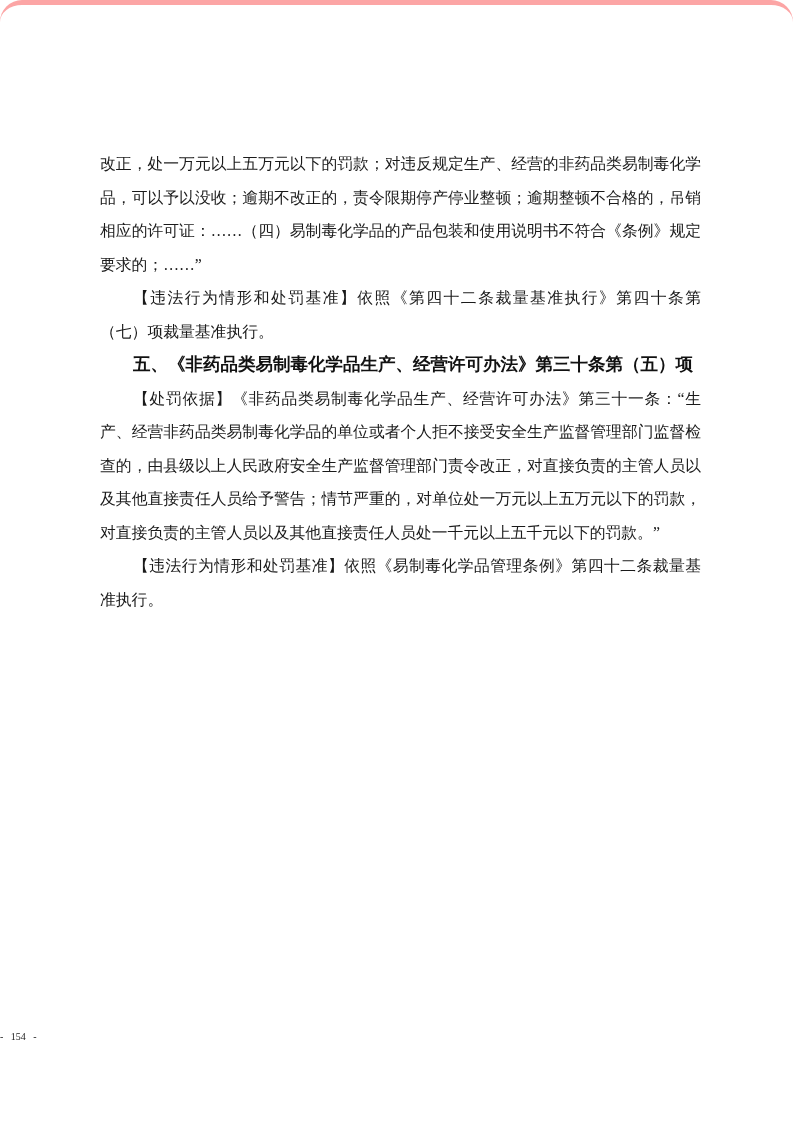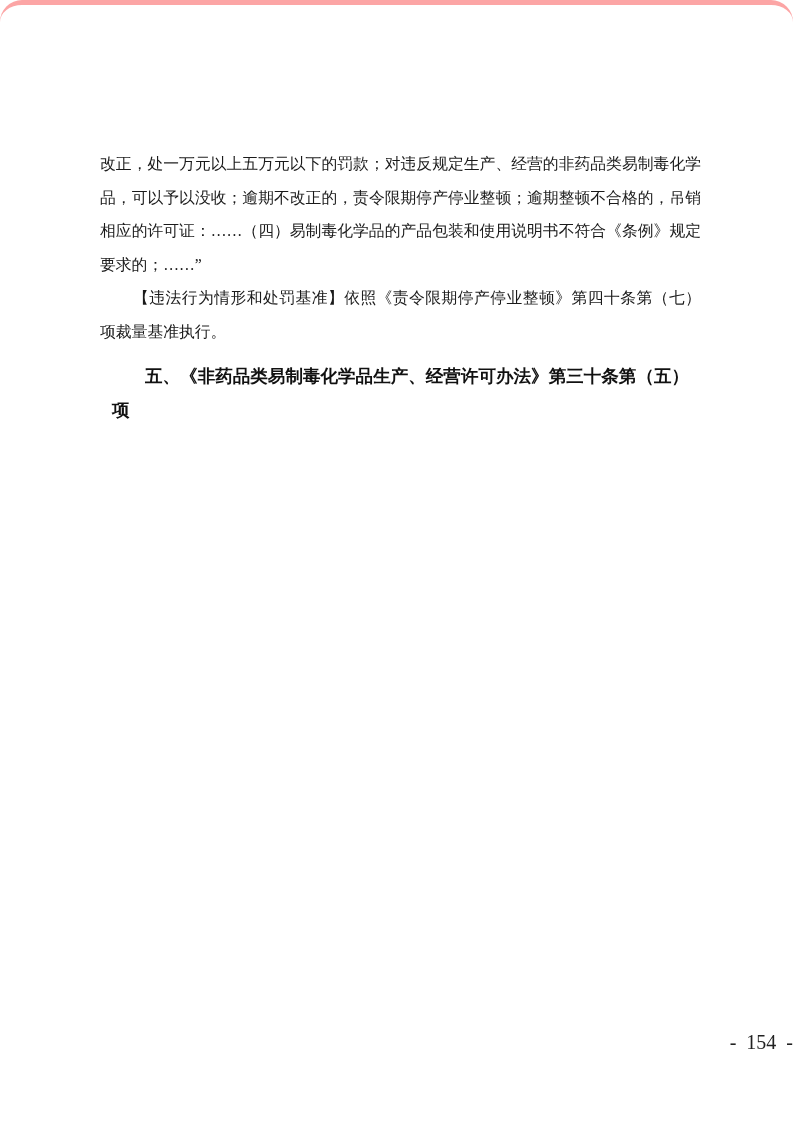--- a/index.html
+++ b/index.html
@@ -29,58 +29,60 @@
     text-justify: inter-ideograph;
   }
   .content p {
     margin: 0;
     text-indent: 33px;
   }
   .content p.no-indent {
     text-indent: 0;
   }
   .content h2.section-heading {
-    margin: 12px;
+    margin: 0;
     font-family: "Liberation Sans", "DejaVu Sans", sans-serif;
     font-weight: 700;
     font-size: 17.5px;
     line-height: 33.5px;
     text-indent: 33px;
     text-align: justify;
     color: #111111;
   }
   .page-footer {
     position: absolute;
     left: 0;
     right: 0;
     top: 1026px;
-    text-align: right;
+    text-align: left;
     font-family: "Liberation Serif", "DejaVu Serif", serif;
-    font-size: 20px;
+    font-size: 10px;
     color: #222222;
     word-spacing: 5px;
   }
 </style>
 </head>
 <body>
 
 <div class="page">
 
   <main class="content">
 
     <p class="no-indent">改正，处一万元以上五万元以下的罚款；对违反规定生产、经营的非药品类易制毒化学品，可以予以没收；逾期不改正的，责令限期停产停业整顿；逾期整顿不合格的，吊销相应的许可证：……（四）易制毒化学品的产品包装和使用说明书不符合《条例》规定要求的；……”</p>
 
-    <p>【违法行为情形和处罚基准】依照《责令限期停产停业整顿》第四十条第（七）项裁量基准执行。</p>
+    <p>【违法行为情形和处罚基准】依照《第四十二条裁量基准执行》第四十条第（七）项裁量基准执行。</p>
 
     <h2 class="section-heading">五、《非药品类易制毒化学品生产、经营许可办法》第三十条第（五）项</h2>
 
 
 
 
+    <p>【处罚依据】《非药品类易制毒化学品生产、经营许可办法》第三十一条：“生产、经营非药品类易制毒化学品的单位或者个人拒不接受安全生产监督管理部门监督检查的，由县级以上人民政府安全生产监督管理部门责令改正，对直接负责的主管人员以及其他直接责任人员给予警告；情节严重的，对单位处一万元以上五万元以下的罚款，对直接负责的主管人员以及其他直接责任人员处一千元以上五千元以下的罚款。”</p>
 
+    <p>【违法行为情形和处罚基准】依照《易制毒化学品管理条例》第四十二条裁量基准执行。</p>
 
   </main>
 
   <footer class="page-footer">
     <span>- 154 -</span>
   </footer>
 
 </div>
 
 </body></html>

